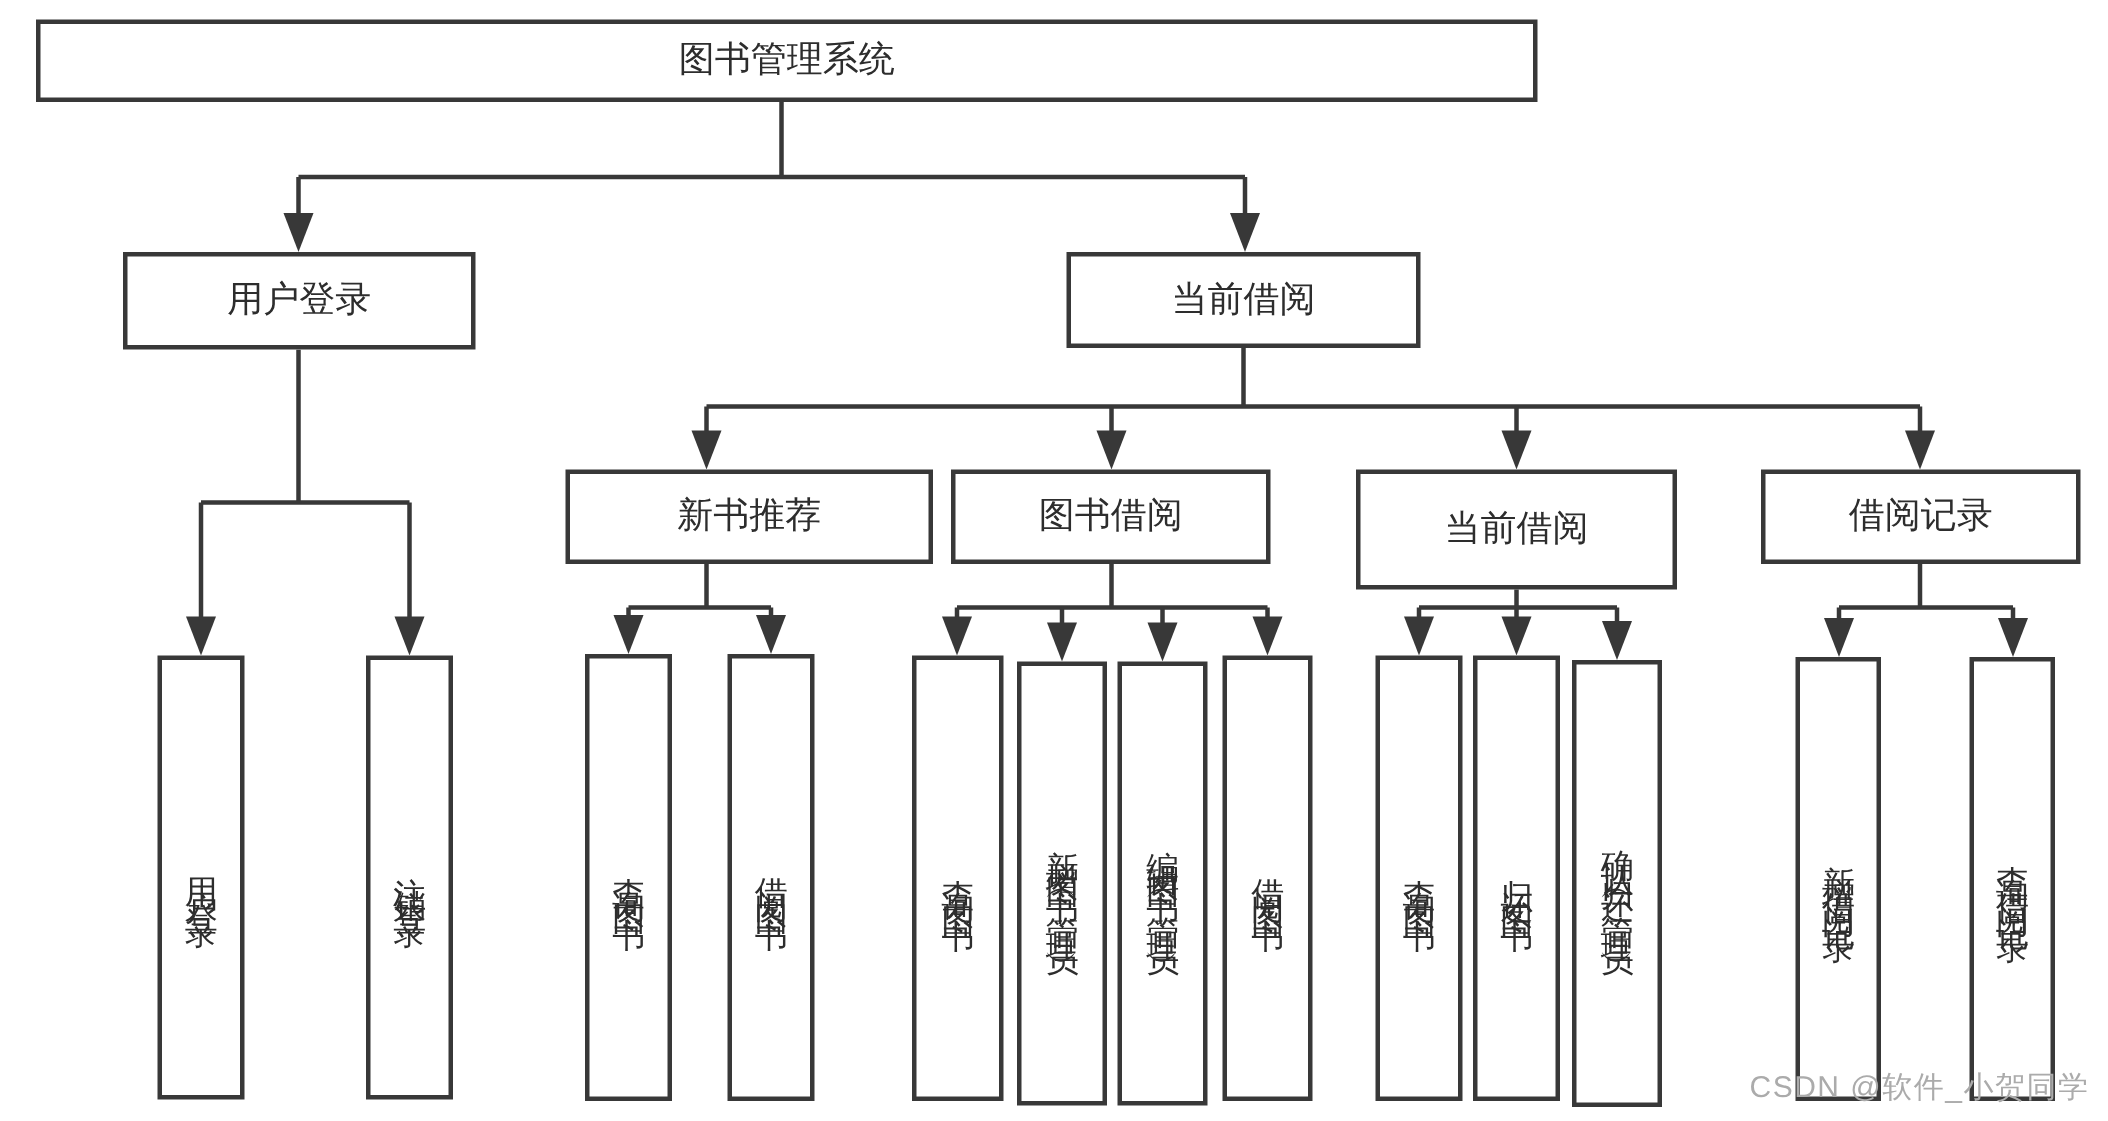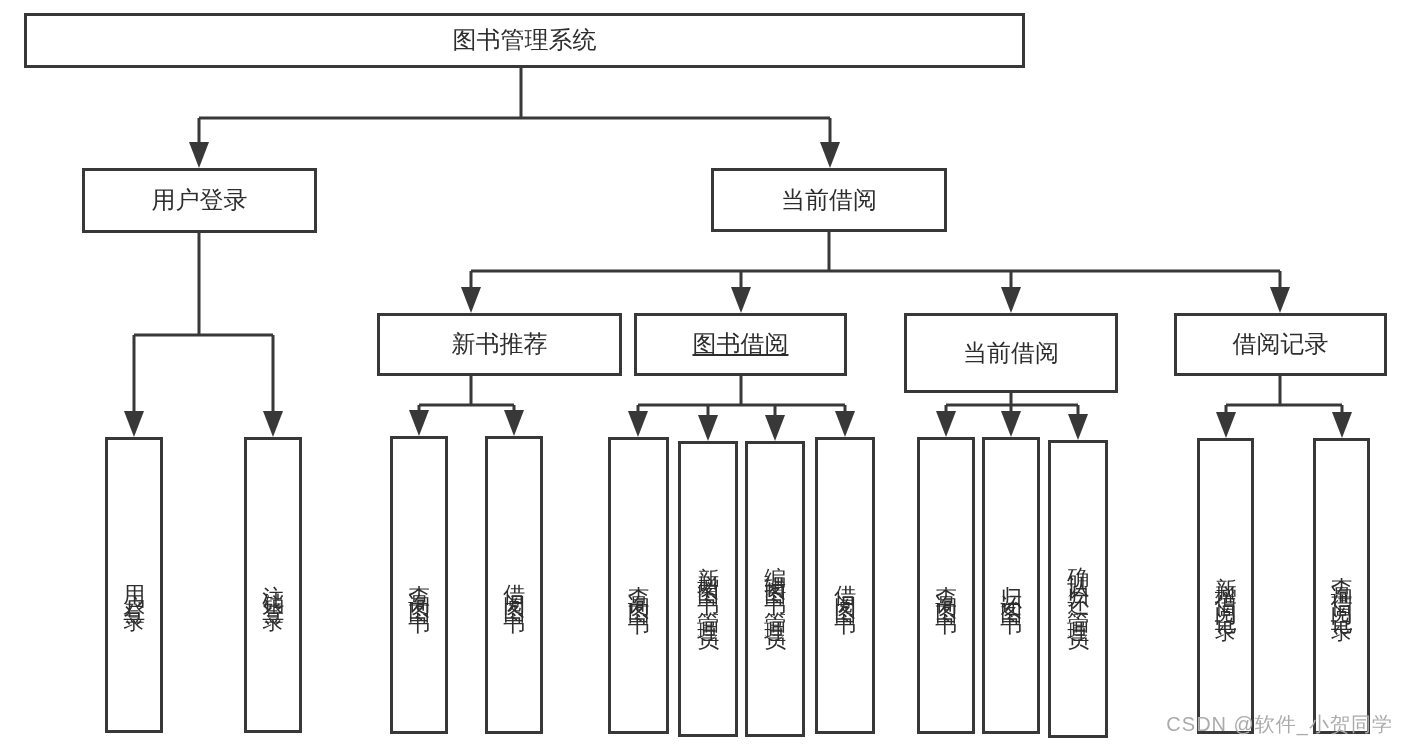--- a/index.html
+++ b/index.html
@@ -28,21 +28,21 @@
     writing-mode:vertical-rl;
     font-size:22px;
     letter-spacing:9px;
     white-space:normal;
   }
   
   #n-root          {left:24px;  top:13px;  width:1001px; height:55px;}
   #n-user_login    {left:82px;  top:168px; width:235px;  height:65px;}
   #n-book_mgmt     {left:711px; top:168px; width:236px;  height:64px;}
   #n-new_book_rec  {left:365px; top:313px; width:245px;  height:63px;margin-left:12px;}
-  #n-book_borrow   {left:634px; top:313px; width:213px;  height:63px;text-decoration:underline;}
+  #n-book_borrow   {left:634px; top:313px; width:213px;  height:63px;}
   #n-current_borrow{left:904px; top:313px; width:214px;  height:80px;}
   #n-borrow_records{left:1174px;top:313px; width:213px;  height:63px;}
   #n-leaf_user_login{left:105px; top:437px; width:58px; height:296px;}
   #n-leaf_logout    {left:244px; top:437px; width:58px; height:296px;}
   #n-leaf_nbr_query {left:390px; top:436px; width:58px; height:298px;}
   #n-leaf_nbr_borrow{left:485px; top:436px; width:58px; height:298px;}
   #n-leaf_bb_query  {left:608px; top:437px; width:61px; height:297px;}
   #n-leaf_bb_add    {left:678px; top:441px; width:60px; height:296px;}
   #n-leaf_bb_edit   {left:745px; top:441px; width:60px; height:296px;}
   #n-leaf_bb_borrow {left:815px; top:437px; width:60px; height:297px;}

